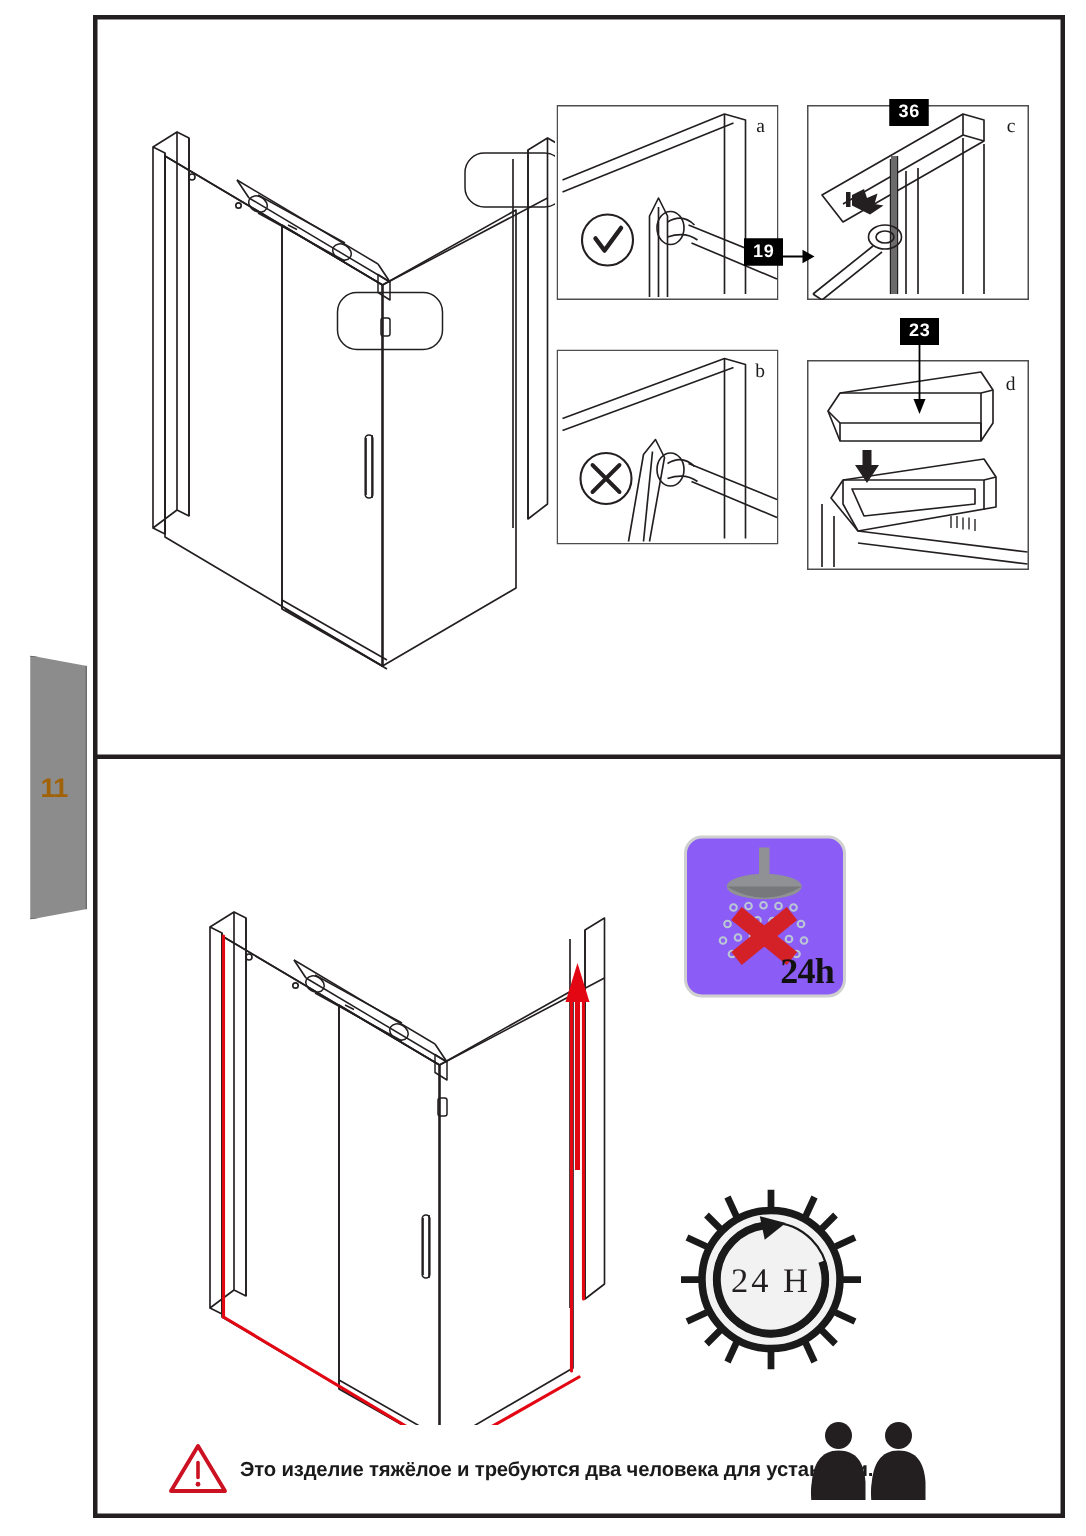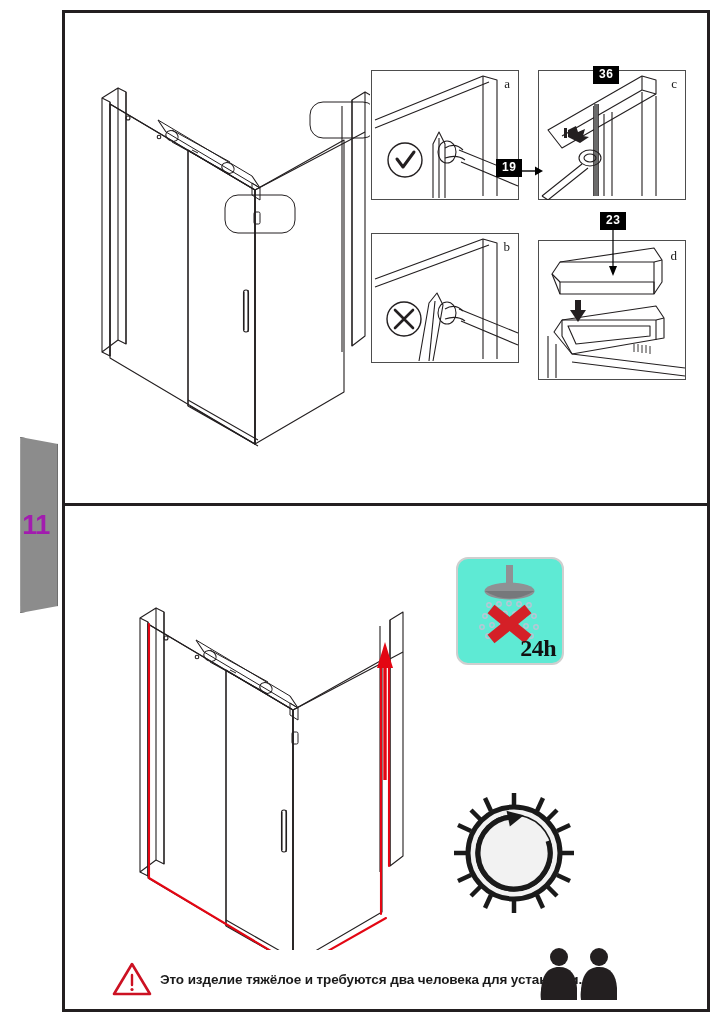--- a/index.html
+++ b/index.html
@@ -29,23 +29,23 @@
     background: #8c8c8c;
     border: 1px solid #6e6e6e;
     clip-path: polygon(14% 0%, 100% 4%, 100% 96%, 14% 100%);
   }
   .page-tab .num {
     position: absolute;
     inset: 0;
     display: flex;
     align-items: center;
     justify-content: center;
-    font-size: 27px;
+    font-size: 18px;
     font-weight: bold;
-    color: #a21caf;
+    color: #a16207;
     letter-spacing: -0.5px;
   }
 
   
   .frame {
     position: absolute;
     left: 62px;
     top: 10px;
     width: 648px;
     height: 1002px;
@@ -89,21 +89,21 @@
 
   
   .shower-icon {
     position: absolute;
     left: 456px;
     top: 557px;
     width: 108px;
     height: 108px;
     border: 2px solid #cfcfcf;
     border-radius: 12px;
-    background: #5eead4;
+    background: #8b5cf6;
     box-sizing: border-box;
   }
   .shower-icon .label24 {
     position: absolute;
     right: 6px;
     bottom: 1px;
     font-size: 24px;
     font-weight: bold;
     color: #111111;
     font-family: "Liberation Serif", serif;
@@ -451,20 +451,21 @@
       <path d="M6 88 L19 82"></path>
       <path d="M118 88 L105 82"></path>
     </g>
 
     <circle cx="62" cy="60" r="46" fill="#f2f2f2" stroke="#1a1a1a" stroke-width="5"></circle>
     <circle cx="62" cy="60" r="38" fill="#f2f2f2" stroke="#1a1a1a" stroke-width="1.5"></circle>
 
     <path d="M64 24 A36 36 0 1 0 96 48" fill="none" stroke="#1a1a1a" stroke-width="5" stroke-linecap="butt"></path>
     <path d="M56 16 L72 24 L56 32 Z" fill="#1a1a1a" transform="rotate(-12 64 24)"></path>
   </svg>
+  <div class="txt">24  H</div>
 </div>
 
 <div class="warning-row">
   <svg width="40" height="36" viewBox="0 0 40 36">
     <path d="M20 3 L38 33 L2 33 Z" fill="none" stroke="#cc1122" stroke-width="2.6" stroke-linejoin="round"></path>
     <path d="M20 14 L20 24" stroke="#cc1122" stroke-width="2.4" stroke-linecap="round"></path>
     <circle cx="20" cy="28.5" r="1.6" fill="#cc1122"></circle>
   </svg>
   <div class="warning-text">Это изделие тяжёлое и требуются два человека для установки.</div>
 </div>

